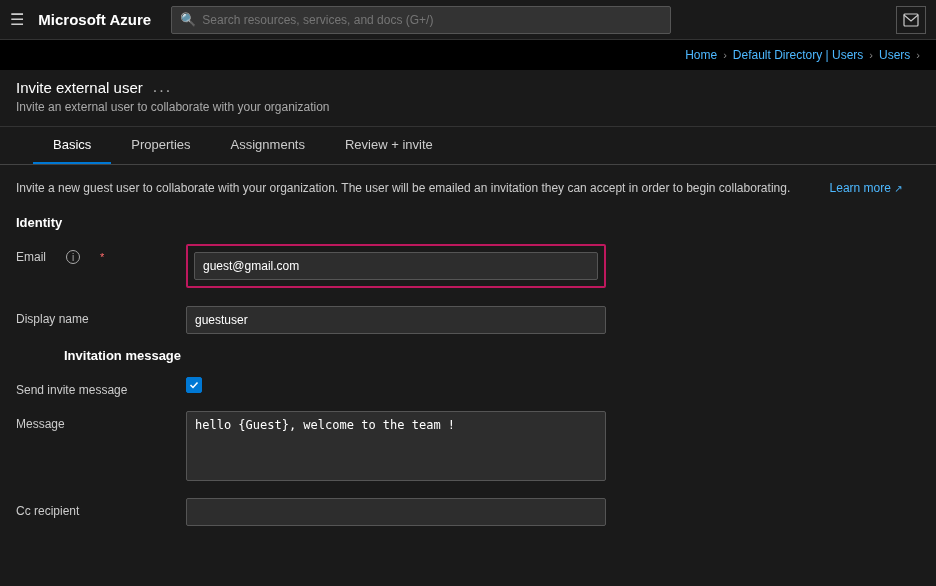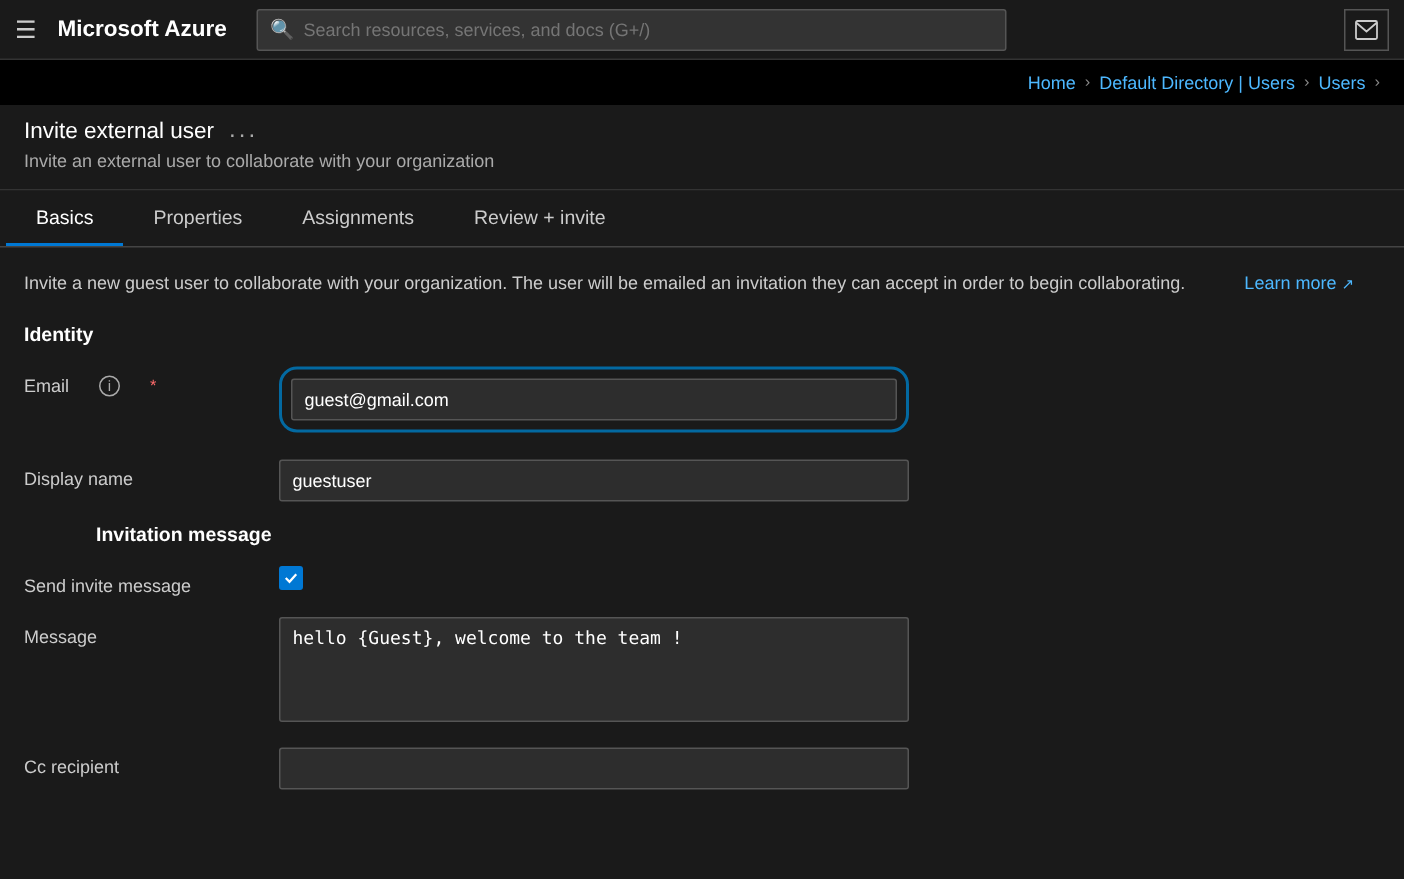--- a/index.html
+++ b/index.html
@@ -119,21 +119,21 @@
       font-size: 12px;
       color: #aaa;
       margin-top: 4px;
     }
 
     
     .tabs-bar {
       background: #1a1a1a;
       display: flex;
       align-items: flex-end;
-      padding: 0 4px;
+      padding: 0 33px;
       border-bottom: 1px solid #444;
       gap: 0;
     }
     .tab {
       padding: 10px 20px;
       font-size: 13px;
       color: #ccc;
       cursor: pointer;
       border-bottom: 2px solid transparent;
       white-space: nowrap;
@@ -202,22 +202,22 @@
       cursor: pointer;
     }
 
     .form-input-wrap {
       flex: 1;
       max-width: 420px;
     }
 
     
     .email-outline-wrap {
-      border: 2px solid #0369a1;
-      border-radius: 12px;
+      border: 2px solid #be185d;
+      border-radius: 2px;
       padding: 6px;
       background: transparent;
       margin-bottom: 4px;
     }
     .form-input {
       width: 100%;
       background: #2d2d2d;
       border: 1px solid #555;
       color: #fff;
       font-size: 12px;

